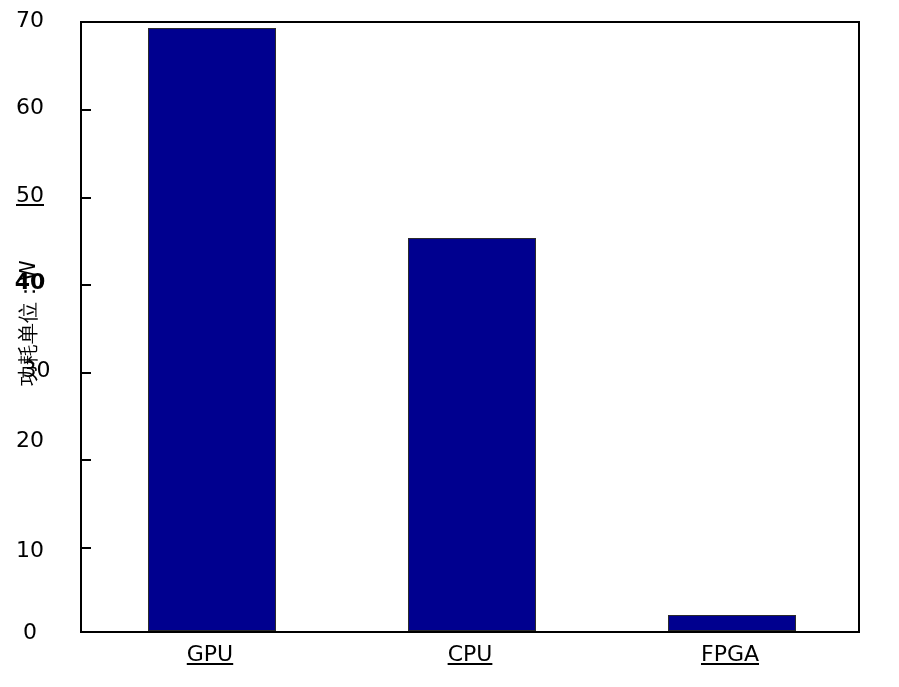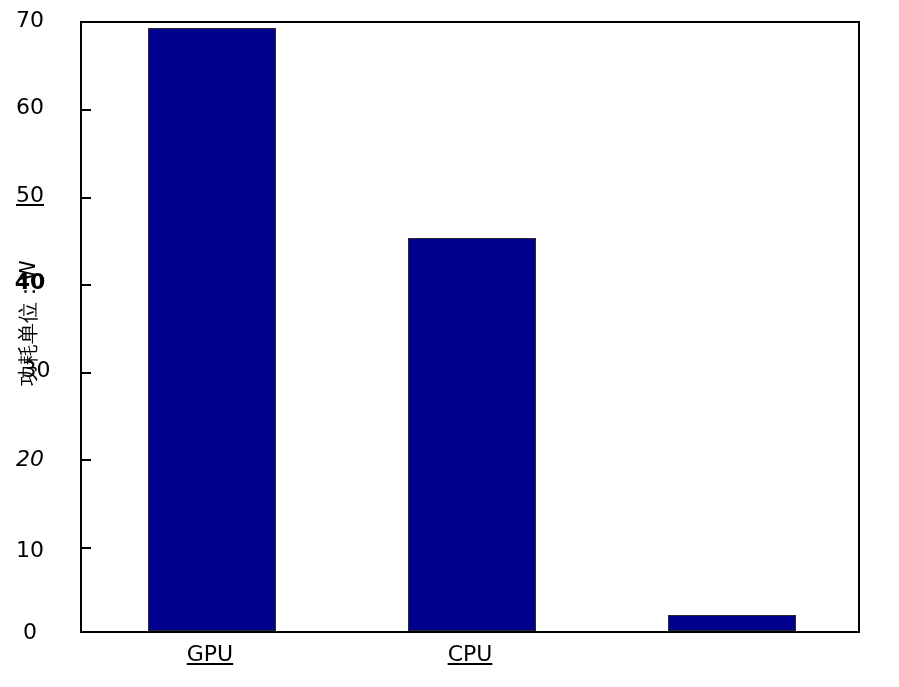--- a/index.html
+++ b/index.html
@@ -117,21 +117,21 @@
   }
 </style>
 </head>
 <body>
 
 <div id="figure">
 
   <div id="ytick-labels">
       <div class="ytick-label" style="top: 621px; padding-right: 12px; box-sizing: border-box;">0</div>
       <div class="ytick-label" style="top: 539px; padding-right: 12px; box-sizing: border-box;">10</div>
-      <div class="ytick-label" style="top: 448px; padding-right: 12px; box-sizing: border-box; font-style: italic;">20</div>
+      <div class="ytick-label" style="top: 429px; padding-right: 12px; box-sizing: border-box;">20</div>
       <div class="ytick-label" style="top: 358.714px; padding-right: 12px; box-sizing: border-box; padding-left: 13px;">30</div>
       <div class="ytick-label" style="top: 271px; padding-right: 12px; box-sizing: border-box; font-weight: bold;">40</div>
       <div class="ytick-label" style="top: 183.857px; padding-right: 12px; box-sizing: border-box; text-decoration: underline;">50</div>
       <div class="ytick-label" style="top: 96.4286px; padding-right: 12px; box-sizing: border-box;">60</div>
       <div class="ytick-label" style="top: 9px; padding-right: 12px; box-sizing: border-box;">70</div>
     </div>
 
   <div id="ylabel-wrap">
     <span id="ylabel-text">功耗单位：W</span>
   </div>
@@ -144,15 +144,16 @@
       <div class="ytick-mark" style="top: 173.857px;"></div>
       <div class="ytick-mark" style="top: 86.4286px;"></div>
       <div class="bar" title="GPU: 69" style="left: 66.04px; width: 127.92px; height: 603.257px; background: rgb(0, 0, 143); border-color: rgb(43, 43, 43);"></div>
       <div class="bar" title="CPU: 45" style="left: 326.04px; width: 127.92px; height: 393.429px; background: rgb(0, 0, 143); border-color: rgb(43, 43, 43);"></div>
       <div class="bar" title="FPGA: 1.8" style="left: 586.04px; width: 127.92px; height: 15.7371px; background: rgb(0, 0, 143); border-color: rgb(43, 43, 43);"></div>
     </div>
 
   <div id="xtick-labels">
       <div class="xtick-label" style="left: 0px; width: 260px;">GPU</div>
       <div class="xtick-label" style="left: 260px; width: 260px;">CPU</div>
+      <div class="xtick-label" style="left: 520px; width: 260px;">FPGA</div>
     </div>
 
 </div>
 
 </body></html>

